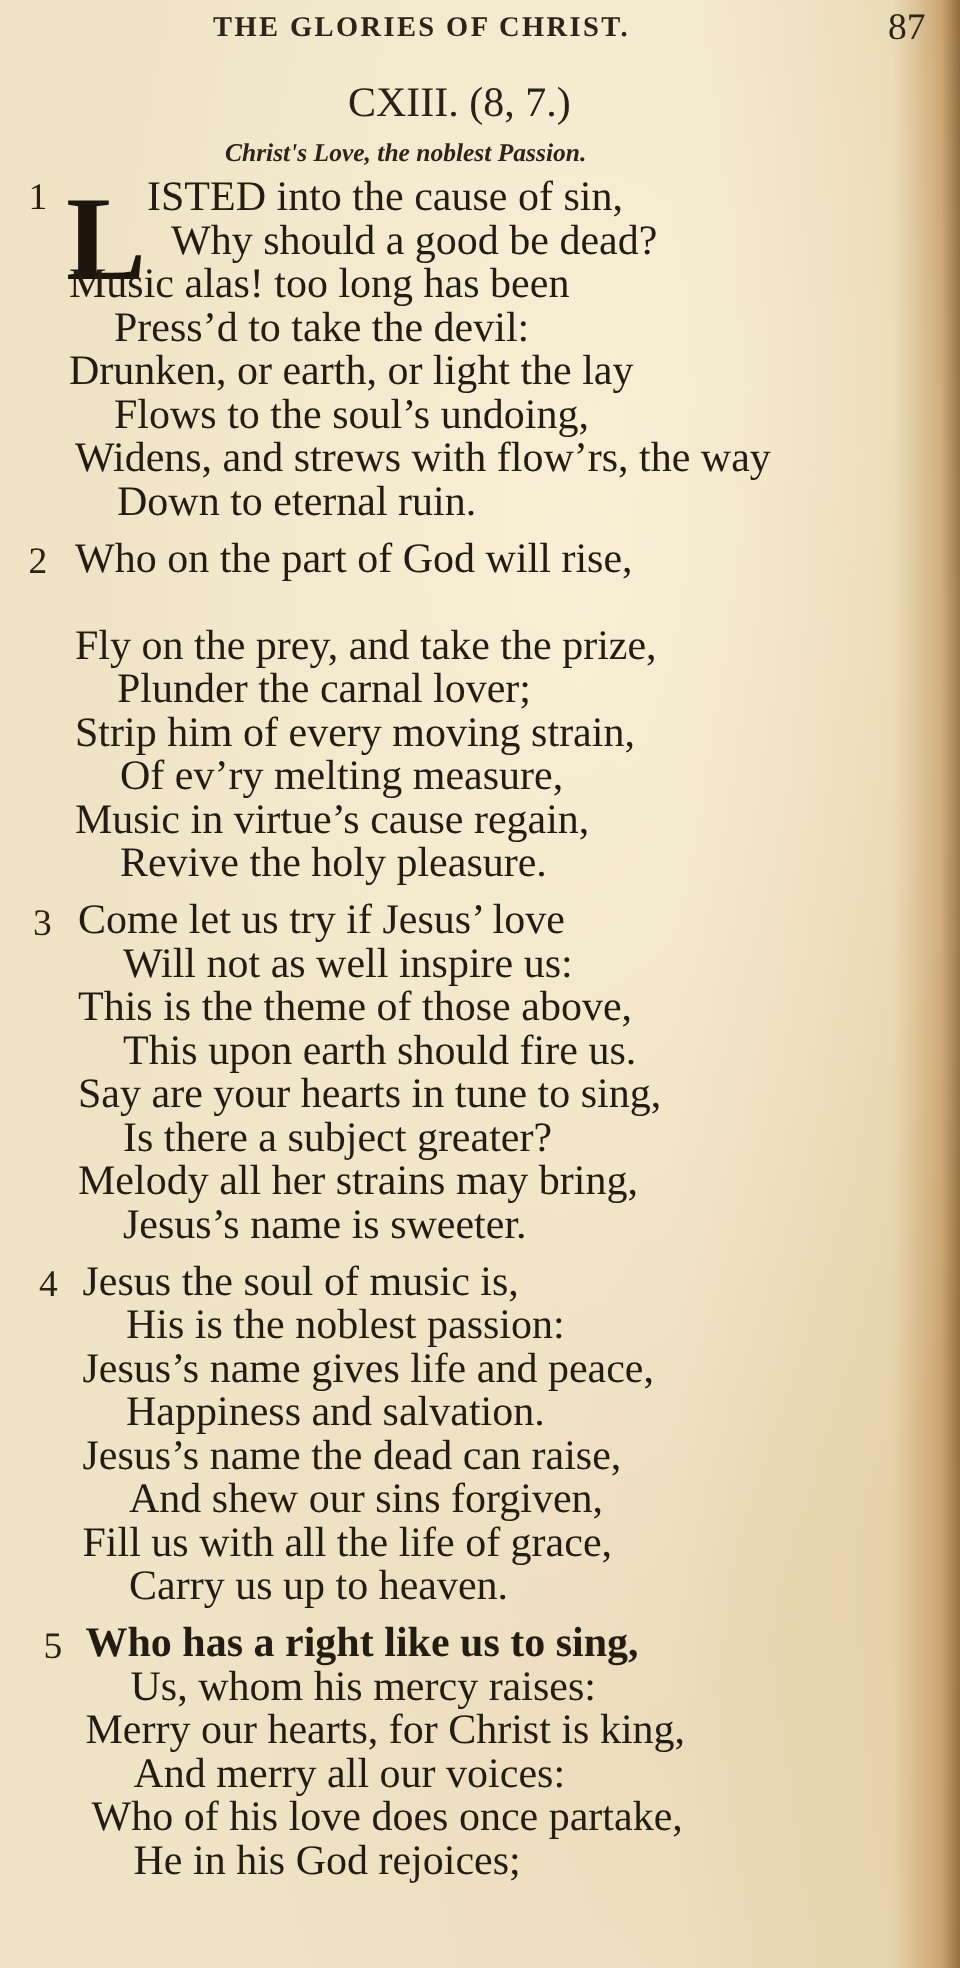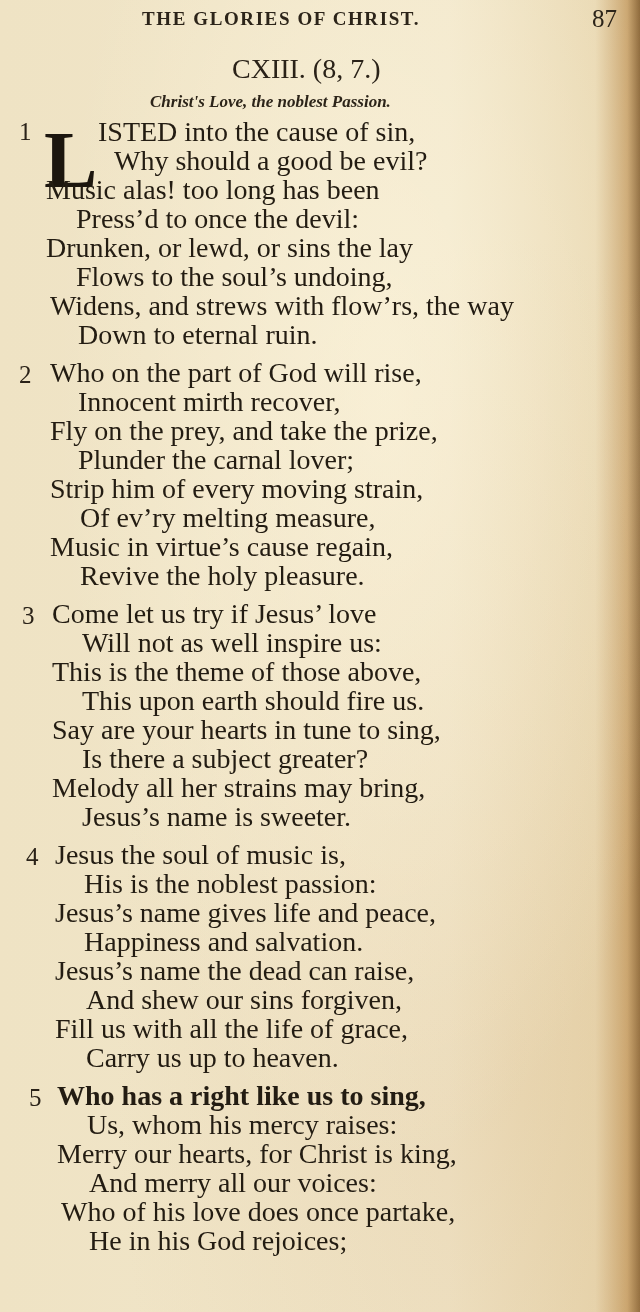--- a/index.html
+++ b/index.html
@@ -85,31 +85,30 @@
 
   <div class="running-head">THE GLORIES OF CHRIST.</div>
   <div class="page-number">87</div>
 
   <div class="hymn-number">CXIII. (8, 7.)</div>
   <div class="hymn-subtitle">Christ's Love, the noblest Passion.</div>
 
   <div class="stanza-number" style="left:19px; top:118px;">1</div>
   <div class="dropcap">L</div>
   <div class="line" style="left:98px; top:118px;">ISTED into the cause of sin,</div>
-  <div class="line" style="left:114px; top:147px;">Why should a good be evil?</div>
+  <div class="line" style="left:114px; top:147px;">Why should a good be dead?</div>
   <div class="line" style="left:46px; top:176px;">Music alas! too long has been</div>
-  <div class="line" style="left:76px; top:205px;">Press’d to once the devil:</div>
-  <div class="line" style="left:46px; top:234px;">Drunken, or lewd, or sins the lay</div>
+  <div class="line" style="left:76px; top:205px;">Press’d to take the devil:</div>
+  <div class="line" style="left:46px; top:234px;">Drunken, or earth, or light the lay</div>
   <div class="line" style="left:76px; top:263px;">Flows to the soul’s undoing,</div>
   <div class="line" style="left:50px; top:292px;">Widens, and strews with flow’rs, the way</div>
   <div class="line" style="left:78px; top:321px;">Down to eternal ruin.</div>
 
   <div class="stanza-number" style="left:19px; top:361px;">2</div>
   <div class="line" style="left:50px; top:359px;">Who on the part of God will rise,</div>
-  <div class="line" style="left:78px; top:388px;">Innocent mirth recover,</div>
   <div class="line" style="left:50px; top:417px;">Fly on the prey, and take the prize,</div>
   <div class="line" style="left:78px; top:446px;text-align:center;">Plunder the carnal lover;</div>
   <div class="line" style="left:50px; top:475px;">Strip him of every moving strain,</div>
   <div class="line" style="left:80px; top:504px;">Of ev’ry melting measure,</div>
   <div class="line" style="left:80px; top:562px;">Revive the holy pleasure.</div>
   <div class="line" style="left:50px; top:533px;">Music in virtue’s cause regain,</div>
 
   <div class="stanza-number" style="left:22px; top:602px;">3</div>
   <div class="line" style="left:52px; top:600px;">Come let us try if Jesus’ love</div>
   <div class="line" style="left:82px; top:629px;">Will not as well inspire us:</div>

